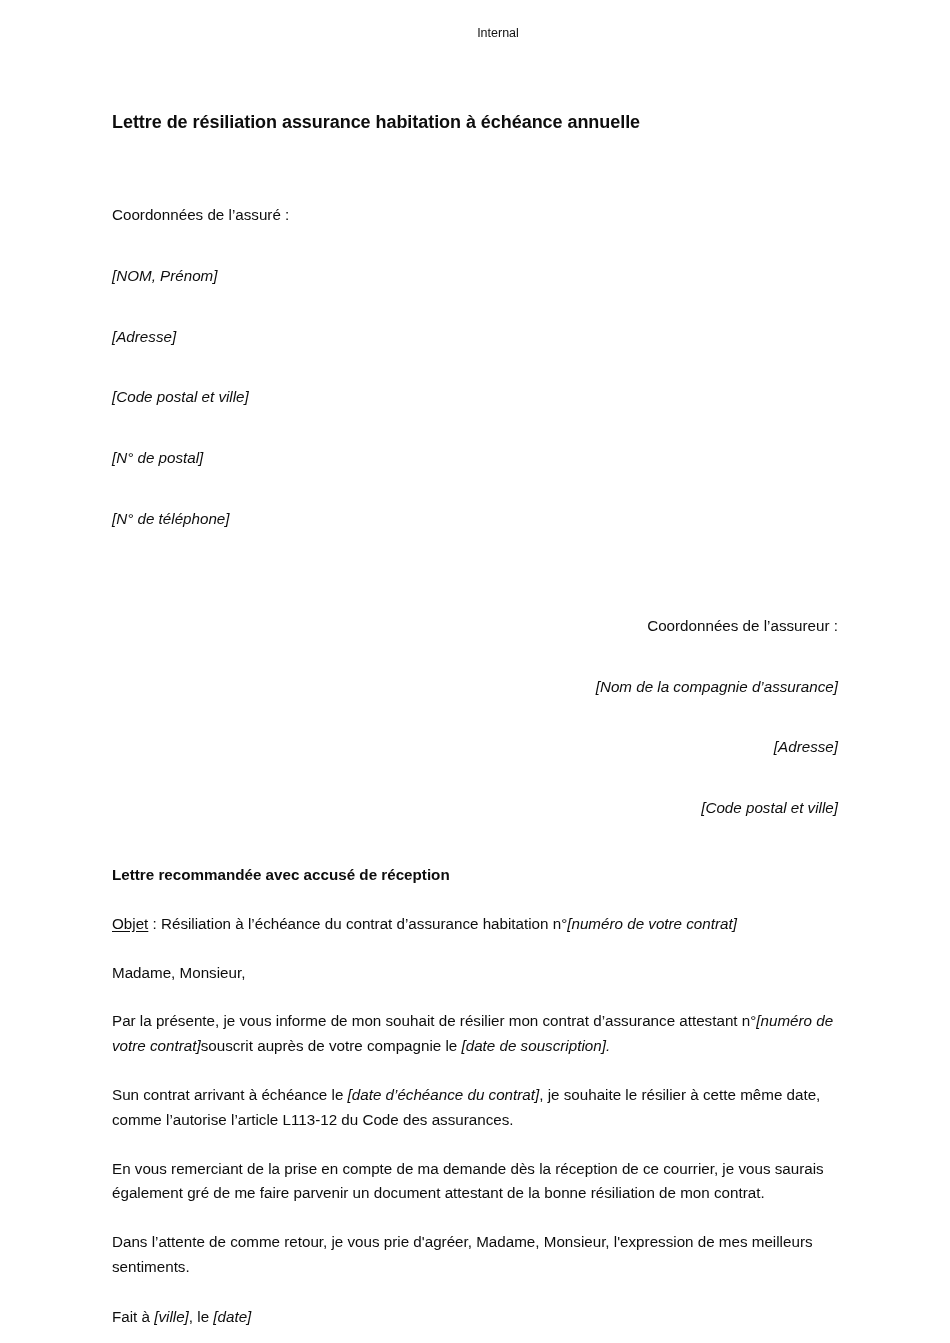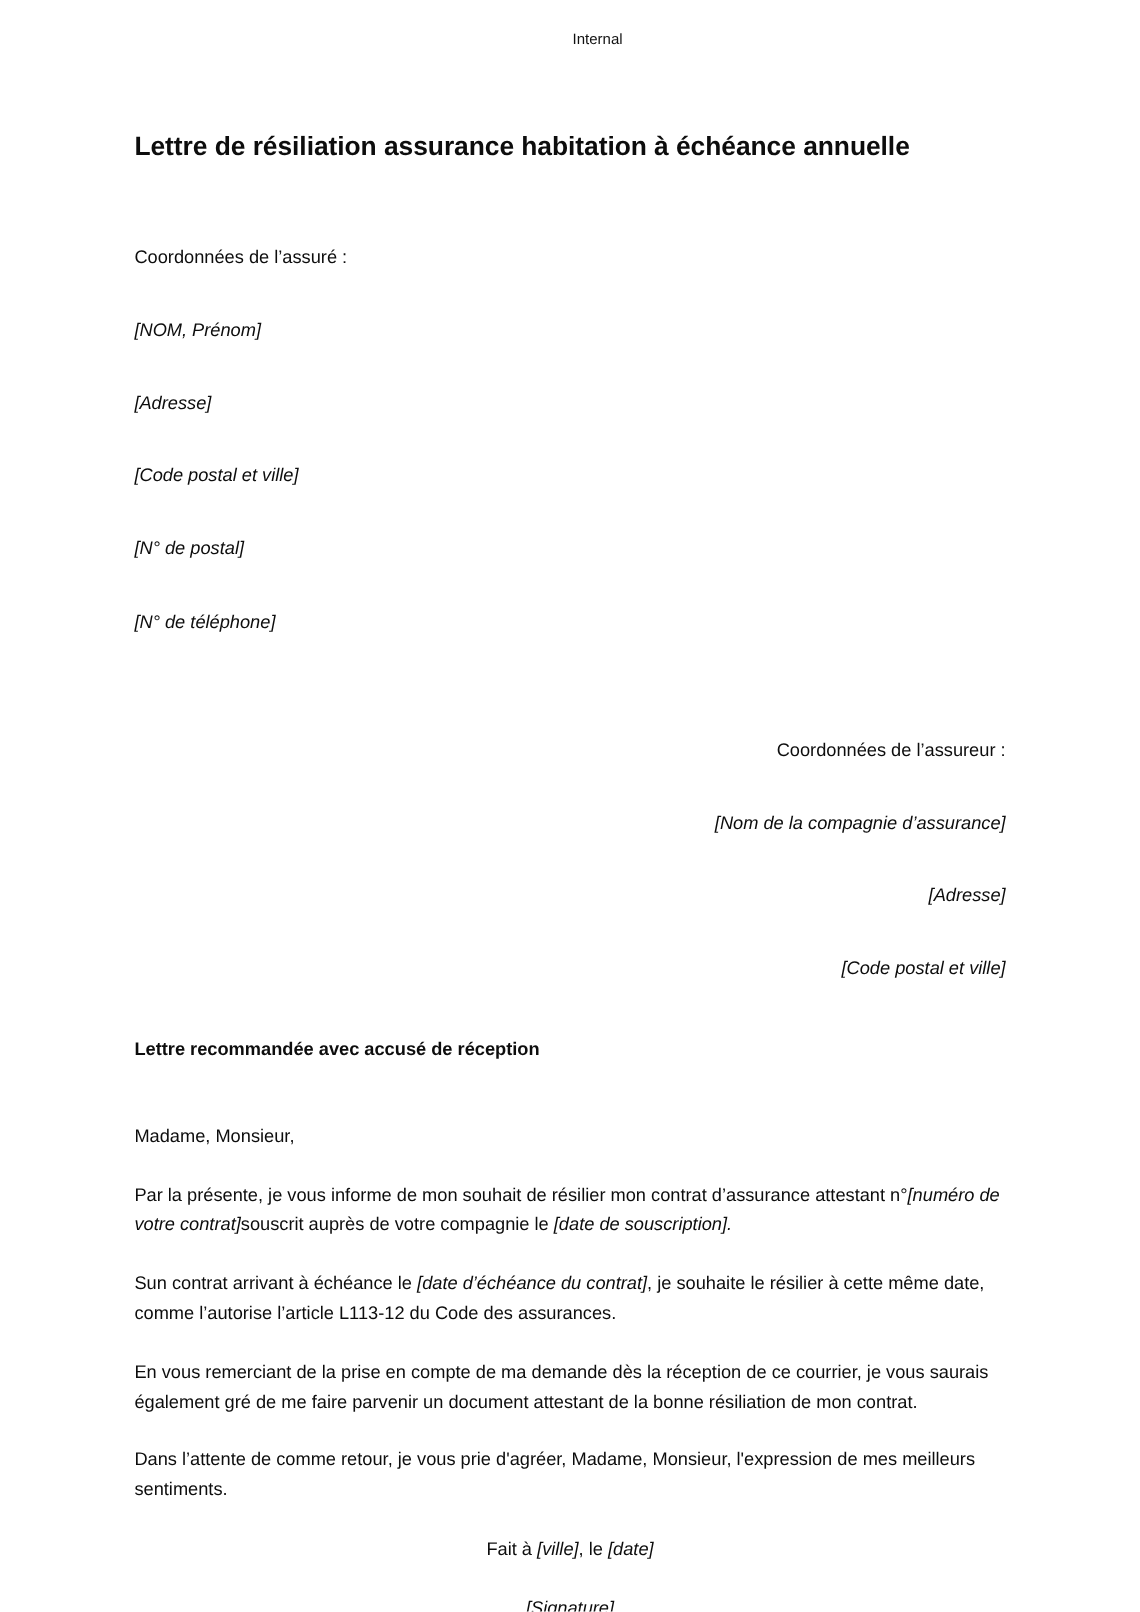--- a/index.html
+++ b/index.html
@@ -37,21 +37,21 @@
 
   
   .content {
     position: absolute;
     left: 112px;
     top: 108px;
     width: 726px;
   }
 
   .doc-title {
-    font-size: 22px;
+    font-size: 18px;
     font-weight: bold;
     line-height: 28px;
     letter-spacing: -0.05px;
     margin: 0;
     padding: 0;
   }
 
   .block {
     font-size: 15.2px;
     line-height: 24.8px;
@@ -64,21 +64,21 @@
   .addr-line { display: block; margin-top: 36px; }
 
   .right-block {
     text-align: right;
   }
 
   .bold { font-weight: bold; }
   .ital { font-style: italic; }
   .undl { text-decoration: underline; text-underline-offset: 2px; }
 
-  .sig-line { text-align: center; }
+  .sig-line { text-align: left; }
 </style>
 </head>
 <body>
 
 <div class="page">
 
   <div class="doc-header">Internal</div>
 
   <div class="content">
 
@@ -103,20 +103,23 @@
       <span class="addr-line ital">[Adresse]</span>
       <span class="addr-line ital">[Code postal et ville]</span>
     </div>
 
     <div class="spacer-lg" style="height:42px;"></div>
 
     <div class="block bold">Lettre recommandée avec accusé de réception</div>
 
     <div class="spacer-md"></div>
 
+    <div class="block">
+      <span class="undl">Objet</span><span> : </span><span>Résiliation à l’échéance du contrat d’assurance habitation n°</span><span class="ital">[numéro de votre contrat]</span>
+    </div>
 
     <div class="spacer-md"></div>
 
     <div class="block">Madame, Monsieur,</div>
 
     <div class="spacer-md"></div>
 
     <div class="block">
       <span>Par la présente, je vous informe de mon souhait de résilier mon contrat d’assurance attestant n°</span><span class="ital">[numéro de votre contrat]</span><span>souscrit auprès de votre compagnie le </span><span class="ital">[date de souscription]</span><span class="ital">.</span>
     </div>

